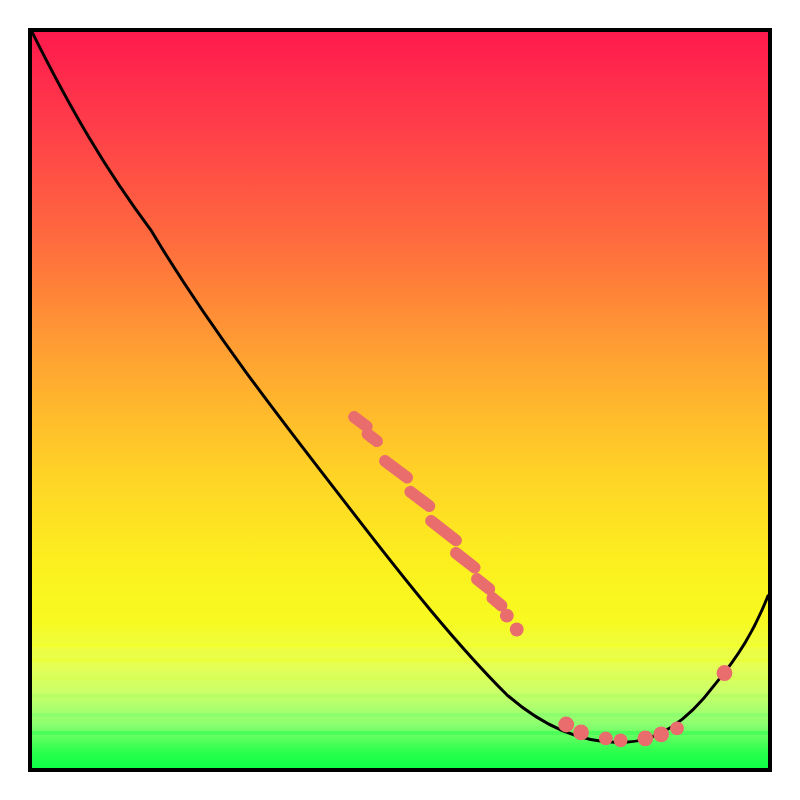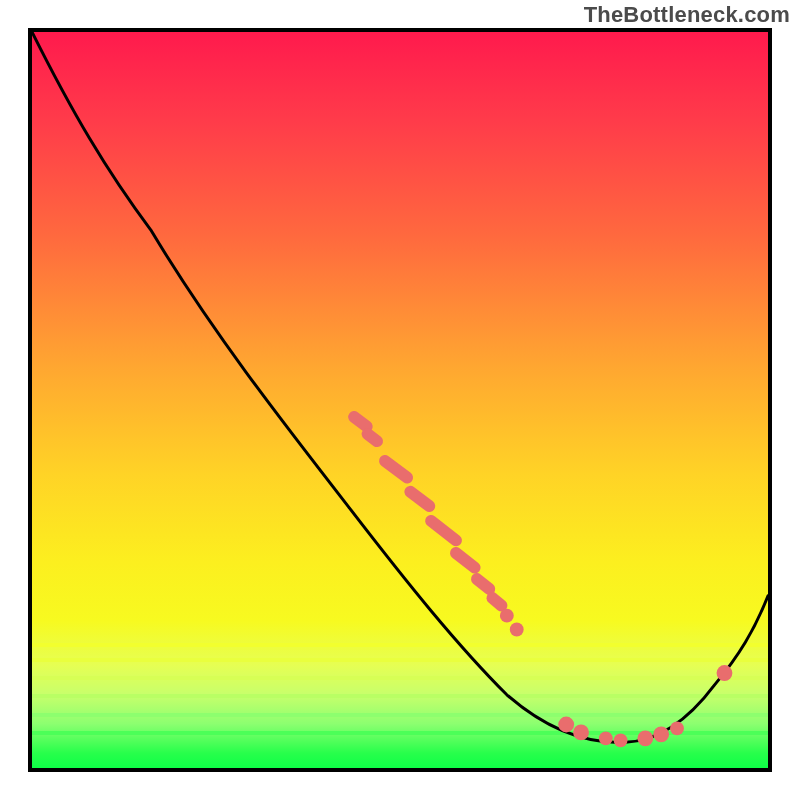--- a/index.html
+++ b/index.html
@@ -81,21 +81,20 @@
   }
   .pill {
     fill: #e96d6d;
     stroke: none;
   }
 </style>
 </head>
 <body>
 <div class="stage">
 
-  <div class="watermark">TheBottleneck.com</div>
 
   <div class="plot-area">
     <div class="gradient"></div>
 
     <div class="band" style="top:83%;background:#f2ff2e;"></div>
     <div class="band" style="top:85%;background:#e9ff3e;"></div>
     <div class="band" style="top:87.5%;background:#d7ff55;"></div>
     <div class="band" style="top:90%;background:#b9ff64;"></div>
     <div class="band" style="top:92.5%;background:#8dff6e;"></div>
     <div class="band" style="top:95%;background:#4cff58;"></div>

